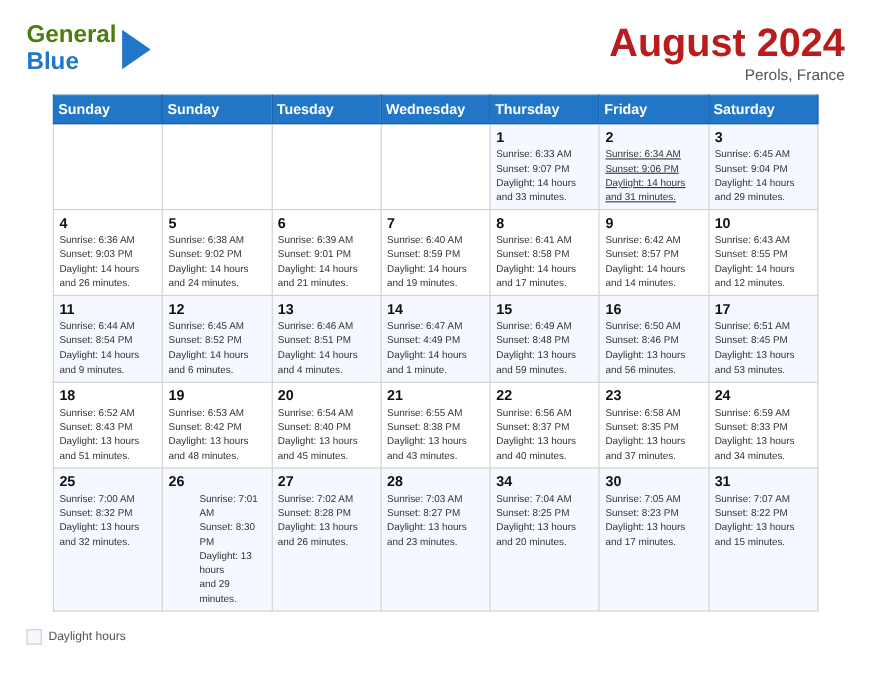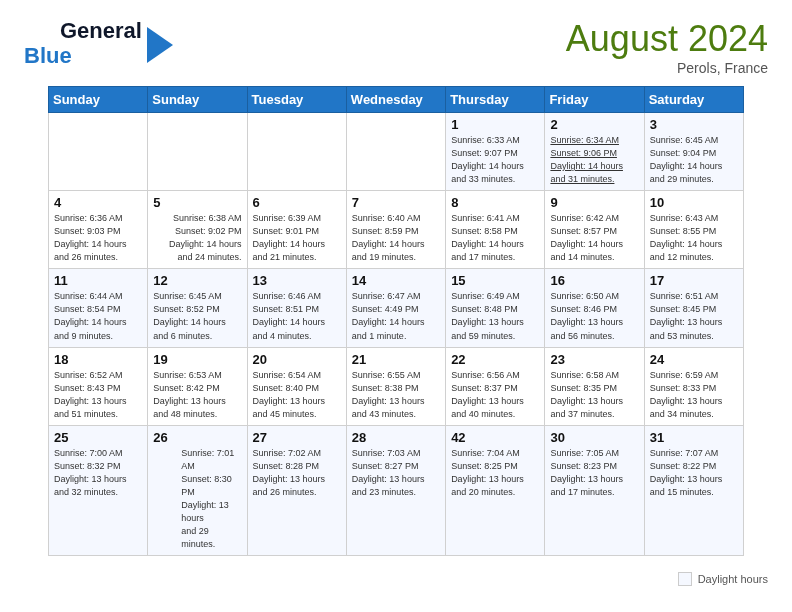--- a/index.html
+++ b/index.html
@@ -1,21 +1,21 @@
 <!DOCTYPE html>
 <html><head>
   <meta charset="utf-8">
   <style>
     * { box-sizing: border-box; margin: 0; padding: 0; }
     body { font-family: Arial, sans-serif; background: #fff; width: 792px; height: 612px; overflow: hidden; }
 
     .header { display: flex; justify-content: space-between; align-items: flex-start; padding: 18px 24px 10px 24px; }
     .logo { display: flex; align-items: center; }
     .title-block { text-align: right; }
-    .month-title { font-size: 36px; font-weight: 400; color: #4d7c0f; }
+    .month-title { font-size: 36px; font-weight: 700; color: #b91c1c; }
     .location { font-size: 14px; color: #555; }
 
     .calendar { width: 100%; border-collapse: collapse; margin: 0 24px; width: calc(100% - 48px); }
     .calendar-wrap { padding: 0 24px 10px 24px; }
 
     .calendar th {
       background: #2176c7;
       color: #fff;
       font-size: 13px;
       font-weight: 600;
@@ -35,31 +35,31 @@
       background: #fff;
     }
 
     .calendar tr:nth-child(odd) td { background: #f5f8ff; }
     .calendar tr:nth-child(even) td { background: #fff; }
 
     .day-num { font-size: 13px; font-weight: bold; color: #111; display: block; margin-bottom: 2px; }
     .day-info { font-size: 9px; color: #333; line-height: 1.45; }
 
     .empty { background: #fff !important; }
-    .legend { display: flex; align-items: center; padding: 6px 24px; font-size: 11px; color: #555; justify-content: flex-end; }
+    .legend { display: flex; align-items: center; padding: 6px 24px; font-size: 11px; color: #555; }
     .legend-box { width: 14px; height: 14px; background: #f5f8ff; border: 1px solid #ccc; margin-right: 6px; display: inline-block; }
   </style>
 </head>
 <body>
 
 <div class="header">
   <div class="logo">
     <div style="position:relative;">
       <div style="font-size:22px;font-weight:bold;color:#1a1a2e;line-height:1.15;">
-        <span style="color:#0f172a;margin-left:36px;">General</span><br><span style="color:#2176c7;">Blue</span>
+        <span style="color:#4d7c0f;">General</span><br><span style="color:#2176c7;">Blue</span>
       </div>
     </div>
     <div style="width:0;height:0;border-top:18px solid transparent;border-bottom:18px solid transparent;border-left:26px solid #2176c7;margin-left:5px;margin-top:3px;"></div>
   </div>
   <div class="title-block">
     <div class="month-title">August 2024</div>
     <div class="location">Perols, France</div>
   </div>
 </div>
 
@@ -107,21 +107,21 @@
         <tr>
           <td>
             <span class="day-num">4</span>
             <div class="day-info" style="white-space: pre-line;">Sunrise: 6:36 AM
 Sunset: 9:03 PM
 Daylight: 14 hours
 and 26 minutes.</div>
           </td>
           <td>
             <span class="day-num">5</span>
-            <div class="day-info" style="white-space: pre-line; text-align: right;">Sunrise: 6:38 AM
+            <div class="day-info" style="white-space: pre-line;">Sunrise: 6:38 AM
 Sunset: 9:02 PM
 Daylight: 14 hours
 and 24 minutes.</div>
           </td>
           <td>
             <span class="day-num">6</span>
             <div class="day-info" style="white-space: pre-line;">Sunrise: 6:39 AM
 Sunset: 9:01 PM
 Daylight: 14 hours
 and 21 minutes.</div>
@@ -280,21 +280,21 @@
 and 26 minutes.</div>
           </td>
           <td>
             <span class="day-num">28</span>
             <div class="day-info" style="white-space: pre-line;">Sunrise: 7:03 AM
 Sunset: 8:27 PM
 Daylight: 13 hours
 and 23 minutes.</div>
           </td>
           <td>
-            <span class="day-num">42</span>
+            <span class="day-num">34</span>
             <div class="day-info" style="white-space: pre-line;">Sunrise: 7:04 AM
 Sunset: 8:25 PM
 Daylight: 13 hours
 and 20 minutes.</div>
           </td>
           <td>
             <span class="day-num">30</span>
             <div class="day-info" style="white-space: pre-line;">Sunrise: 7:05 AM
 Sunset: 8:23 PM
 Daylight: 13 hours

